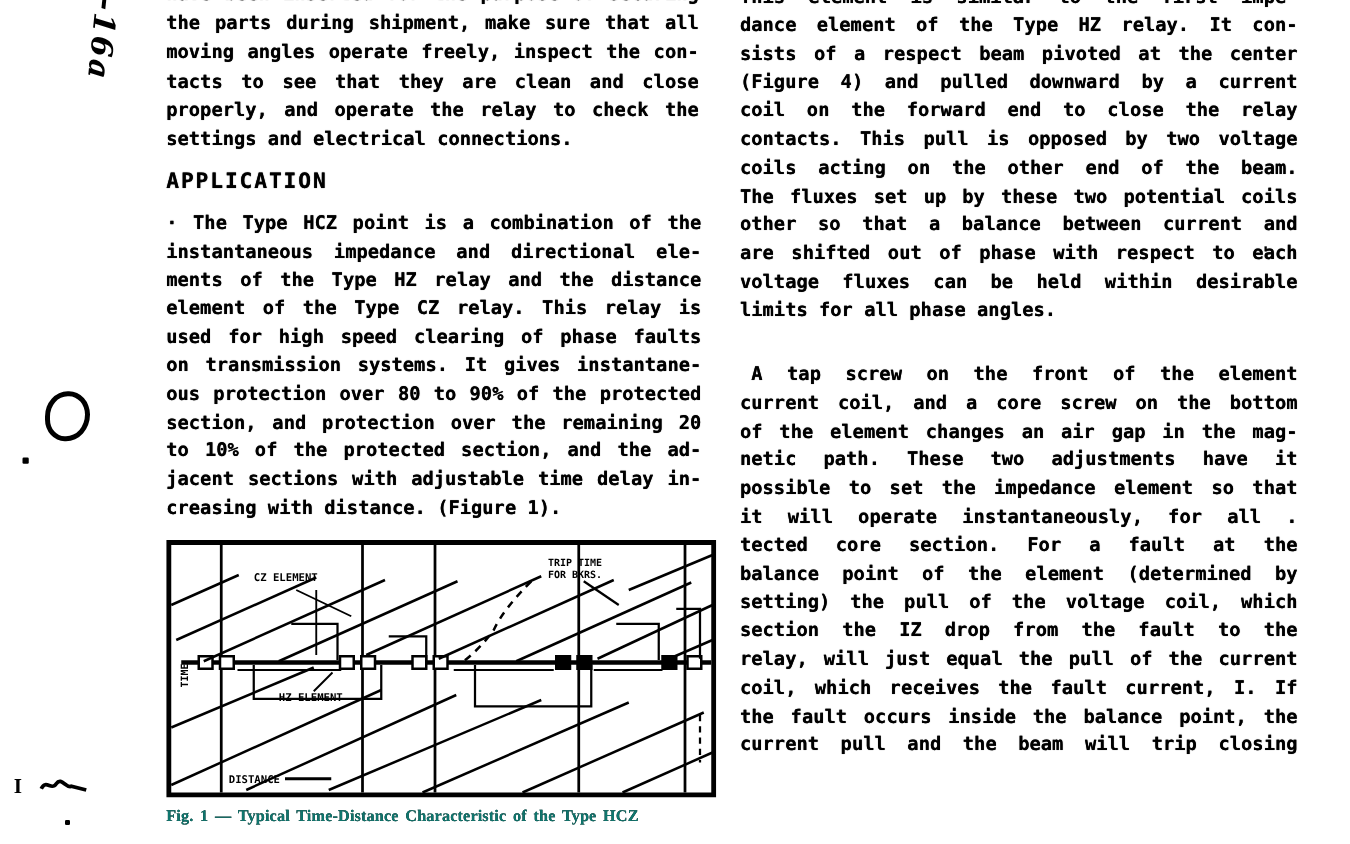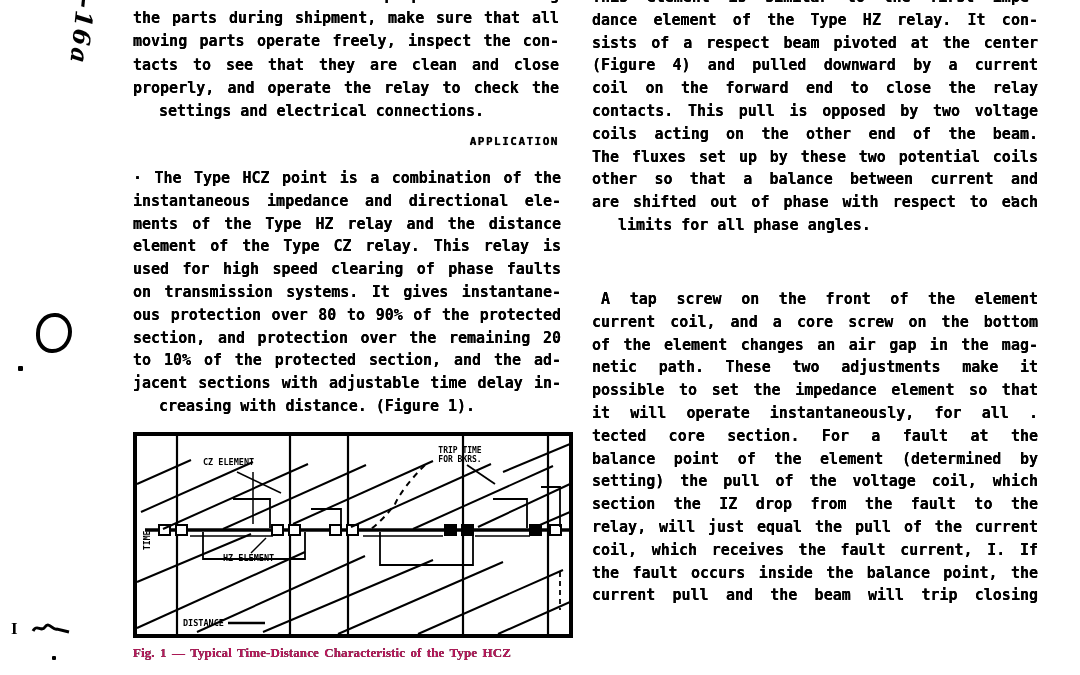--- a/index.html
+++ b/index.html
@@ -11,29 +11,29 @@
   .tw {
     font-weight:700; font-size:15px; color:#000;
     text-shadow: 0 0 0.55px #000;
   }
   .col { position:absolute; }
   .line {
     line-height:22.8px;
     text-align:justify; text-align-last:justify;
   }
   .p1left .line { line-height:23.2px; }
-  .short-last .line:last-child { text-align-last:left;margin-left:26px; }
+  .short-last .line:last-child { text-align-last:left; }
   .indent-first .line:first-child { text-indent:9px; }
   .heading {
-    position:absolute; text-align:right; font-weight:700; font-size:11px;
+    position:absolute; text-align:left; font-weight:700; font-size:17px;
     letter-spacing:1.5px; color:#000; text-shadow:0 0 0.7px #000;
   }
   .caption {
     position:absolute; font-family:"Liberation Serif", serif;
-    font-weight:700; font-size:13px; color:#be185d; letter-spacing:0.1px;
+    font-weight:700; font-size:13px; color:#0f766e; letter-spacing:0.1px;
     word-spacing:2px; text-shadow:0 0 0.5px #000; white-space:nowrap;
   }
   .figure-svg { position:absolute; left:133px; top:432px; }
   .hand-top {
     position:absolute; left:100px; top:0px;
     font-family:"DejaVu Serif", serif; font-style:italic; font-weight:700;
     font-size:24px; color:#000; transform:rotate(96deg); transform-origin:0 0;
     letter-spacing:2px;
   }
   .punch-circle {
@@ -61,21 +61,21 @@
 <div class="hand-I">I</div>
 <svg class="abs" style="left:30px; top:620px;" width="42" height="18">
   <path d="M3,11 C7,3 11,13 15,7 S23,11 27,9 L39,12" stroke="#000" stroke-width="3" fill="none"></path>
 </svg>
 <div class="dot" style="left:52px; top:656px; width:4px; height:4px;"></div>
 <div class="apos">'</div>
 
 <div class="col tw p1left short-last" style="left:133px; top:-16px; width:426px;">
     <div class="line">have been inserted for the purpose of securing</div>
     <div class="line">the parts during shipment, make sure that all</div>
-    <div class="line">moving parts operate freely, inspect the con-</div>
+    <div class="line">moving angles operate freely, inspect the con-</div>
     <div class="line">tacts to see that they are clean and close</div>
     <div class="line">properly, and operate the relay to check the</div>
     <div class="line">settings and electrical connections.</div>
   </div>
 
 <div class="heading" style="left:133px; top:135px; width:426px;">APPLICATION</div>
 
 <div class="col tw short-last" style="left:133px; top:167px; width:428px;">
     <div class="line">· The Type HCZ point is a combination of the</div>
     <div class="line">instantaneous impedance and directional ele-</div>
@@ -173,28 +173,29 @@
     <div class="line">This element is similar to the first impe-</div>
     <div class="line">dance element of the Type HZ relay. It con-</div>
     <div class="line">sists of a respect beam pivoted at the center</div>
     <div class="line">(Figure 4) and pulled downward by a current</div>
     <div class="line">coil on the forward end to close the relay</div>
     <div class="line">contacts. This pull is opposed by two voltage</div>
     <div class="line">coils acting on the other end of the beam.</div>
     <div class="line">The fluxes set up by these two potential coils</div>
     <div class="line">other so that a balance between current and</div>
     <div class="line">are shifted out of phase with respect to each</div>
+    <div class="line">voltage fluxes can be held within desirable</div>
     <div class="line">limits for all phase angles.</div>
   </div>
 
 <div class="col tw indent-first" style="left:592px; top:288px; width:446px;">
     <div class="line">A tap screw on the front of the element</div>
     <div class="line">current coil, and a core screw on the bottom</div>
     <div class="line">of the element changes an air gap in the mag-</div>
-    <div class="line">netic path. These two adjustments make it</div>
+    <div class="line">netic path. These two adjustments have it</div>
     <div class="line">possible to set the impedance element so that</div>
     <div class="line">it will operate instantaneously, for all .</div>
     <div class="line">tected core section. For a fault at the</div>
     <div class="line">balance point of the element (determined by</div>
     <div class="line">setting) the pull of the voltage coil, which</div>
     <div class="line">section the IZ drop from the fault to the</div>
     <div class="line">relay, will just equal the pull of the current</div>
     <div class="line">coil, which receives the fault current, I. If</div>
     <div class="line">the fault occurs inside the balance point, the</div>
     <div class="line">current pull and the beam will trip closing</div>

